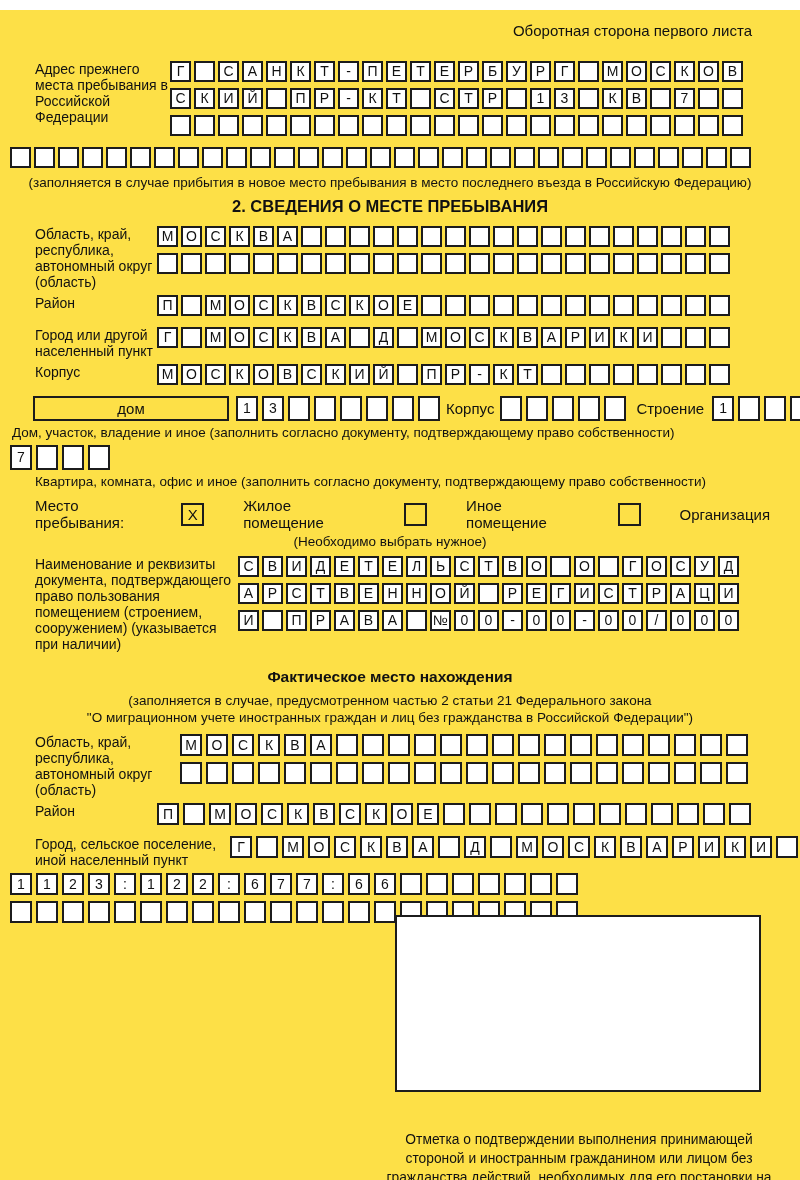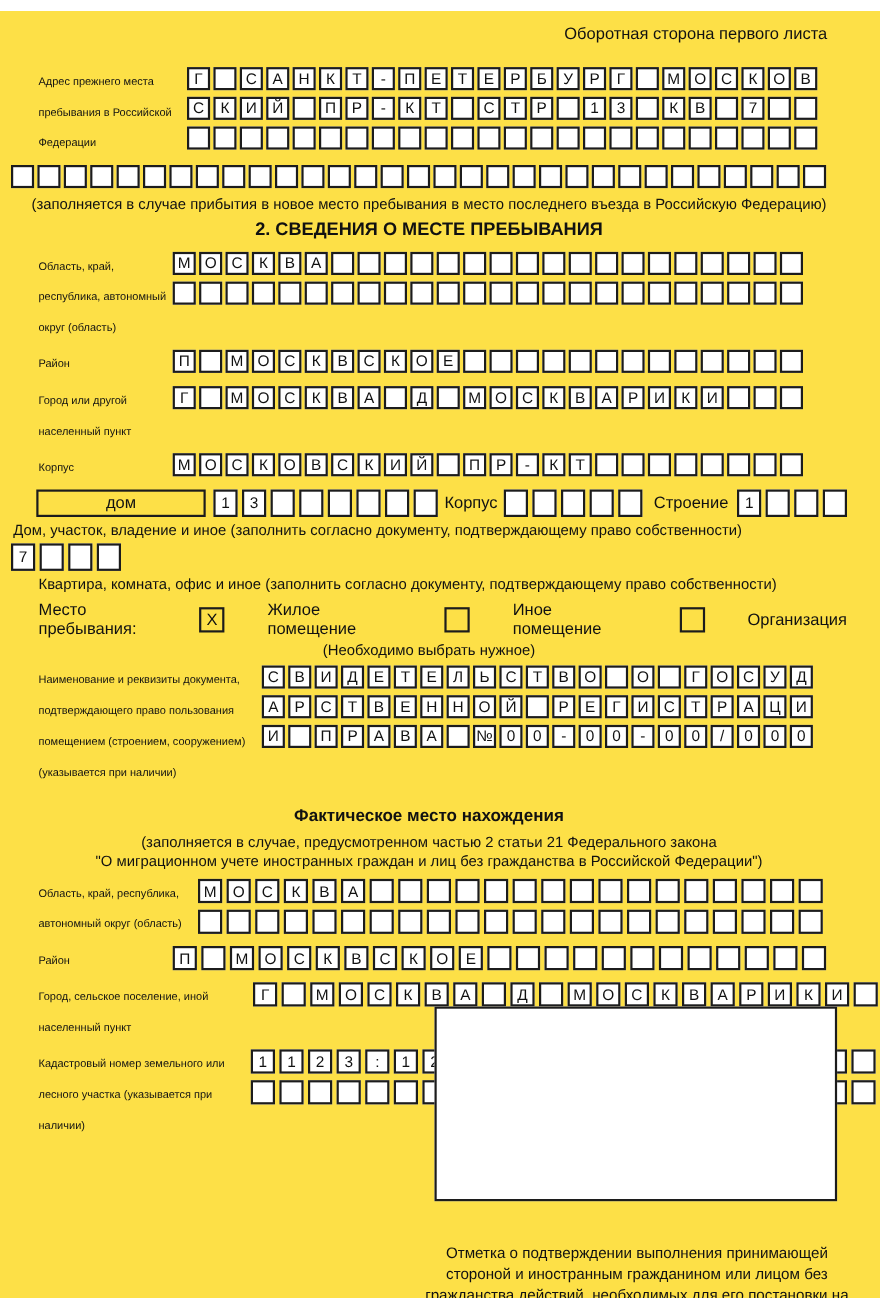--- a/index.html
+++ b/index.html
@@ -10,21 +10,21 @@
     margin:10px auto;
     background:#fde047;
     color:#111;
     font-family:Liberation Sans, sans-serif;
     padding:12px 30px 10px 10px;
     overflow:hidden;
   }
   .header-note { text-align:right; font-size:15px; padding-right:18px; margin-bottom:22px; }
 
   .field { display:flex; align-items:flex-start; margin-bottom:5px; }
-  .label { font-size:10px; line-height:28px; flex:none; }
+  .label { font-size:14px; line-height:16px; flex:none; }
   .rows { flex:none; }
   .cellrow { display:flex; margin-bottom:6px; }
   .cell {
     flex:none;
     width:21px; height:21px;
     border:2px solid #1c1c1c;
     margin-right:3px;
     font-size:14px; line-height:17px;
     text-align:center;
     background:#fff;
@@ -337,21 +337,21 @@
         <span class="cell"></span>
         <span class="cell"></span>
         <span class="cell"></span>
         <span class="cell"></span>
         <span class="cell"></span>
         <span class="cell"></span>
       </div>
   </div>
 
   <div class="house-row">
-    <div class="named-box" style="margin-left:23px; width:154px; margin-right:7px;">дом</div>
+    <div class="named-box" style="margin-left:23px; width:196px; margin-right:7px;">дом</div>
     <div class="cellrow" style="margin-bottom:0;">
         <span class="cell">1</span>
         <span class="cell">3</span>
         <span class="cell"></span>
         <span class="cell"></span>
         <span class="cell"></span>
         <span class="cell"></span>
         <span class="cell"></span>
         <span class="cell"></span>
       </div>
@@ -578,21 +578,20 @@
         <span class="cell">А</span>
         <span class="cell">Р</span>
         <span class="cell">И</span>
         <span class="cell">К</span>
         <span class="cell">И</span>
         <span class="cell"></span>
       </div>
   </div>
 
   <div class="field">
-    <div class="label indent25" style="width:193px;">Кадастровый номер земельного или лесного участка (указывается при наличии)</div>
     <div class="rows">
       <div class="cellrow lg">
           <span class="cell">1</span>
           <span class="cell">1</span>
           <span class="cell">2</span>
           <span class="cell">3</span>
           <span class="cell">:</span>
           <span class="cell">1</span>
           <span class="cell">2</span>
           <span class="cell">2</span>

